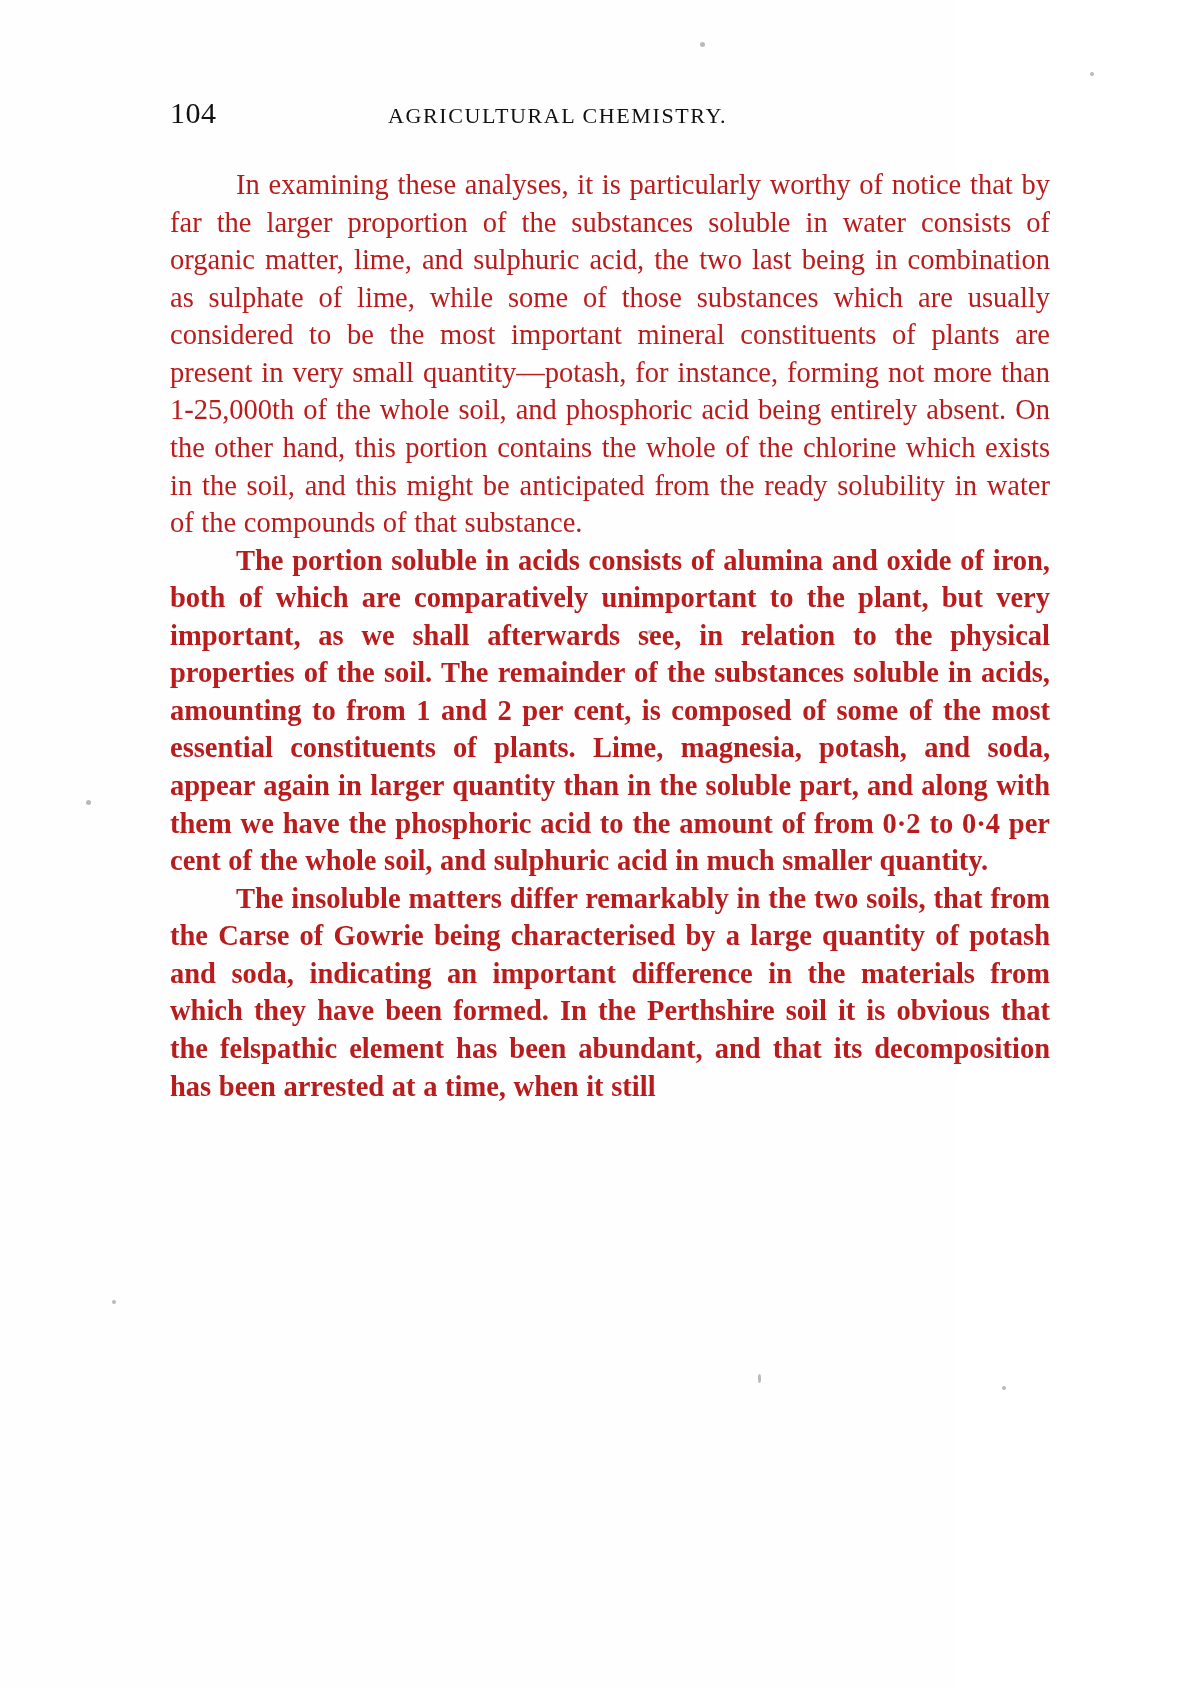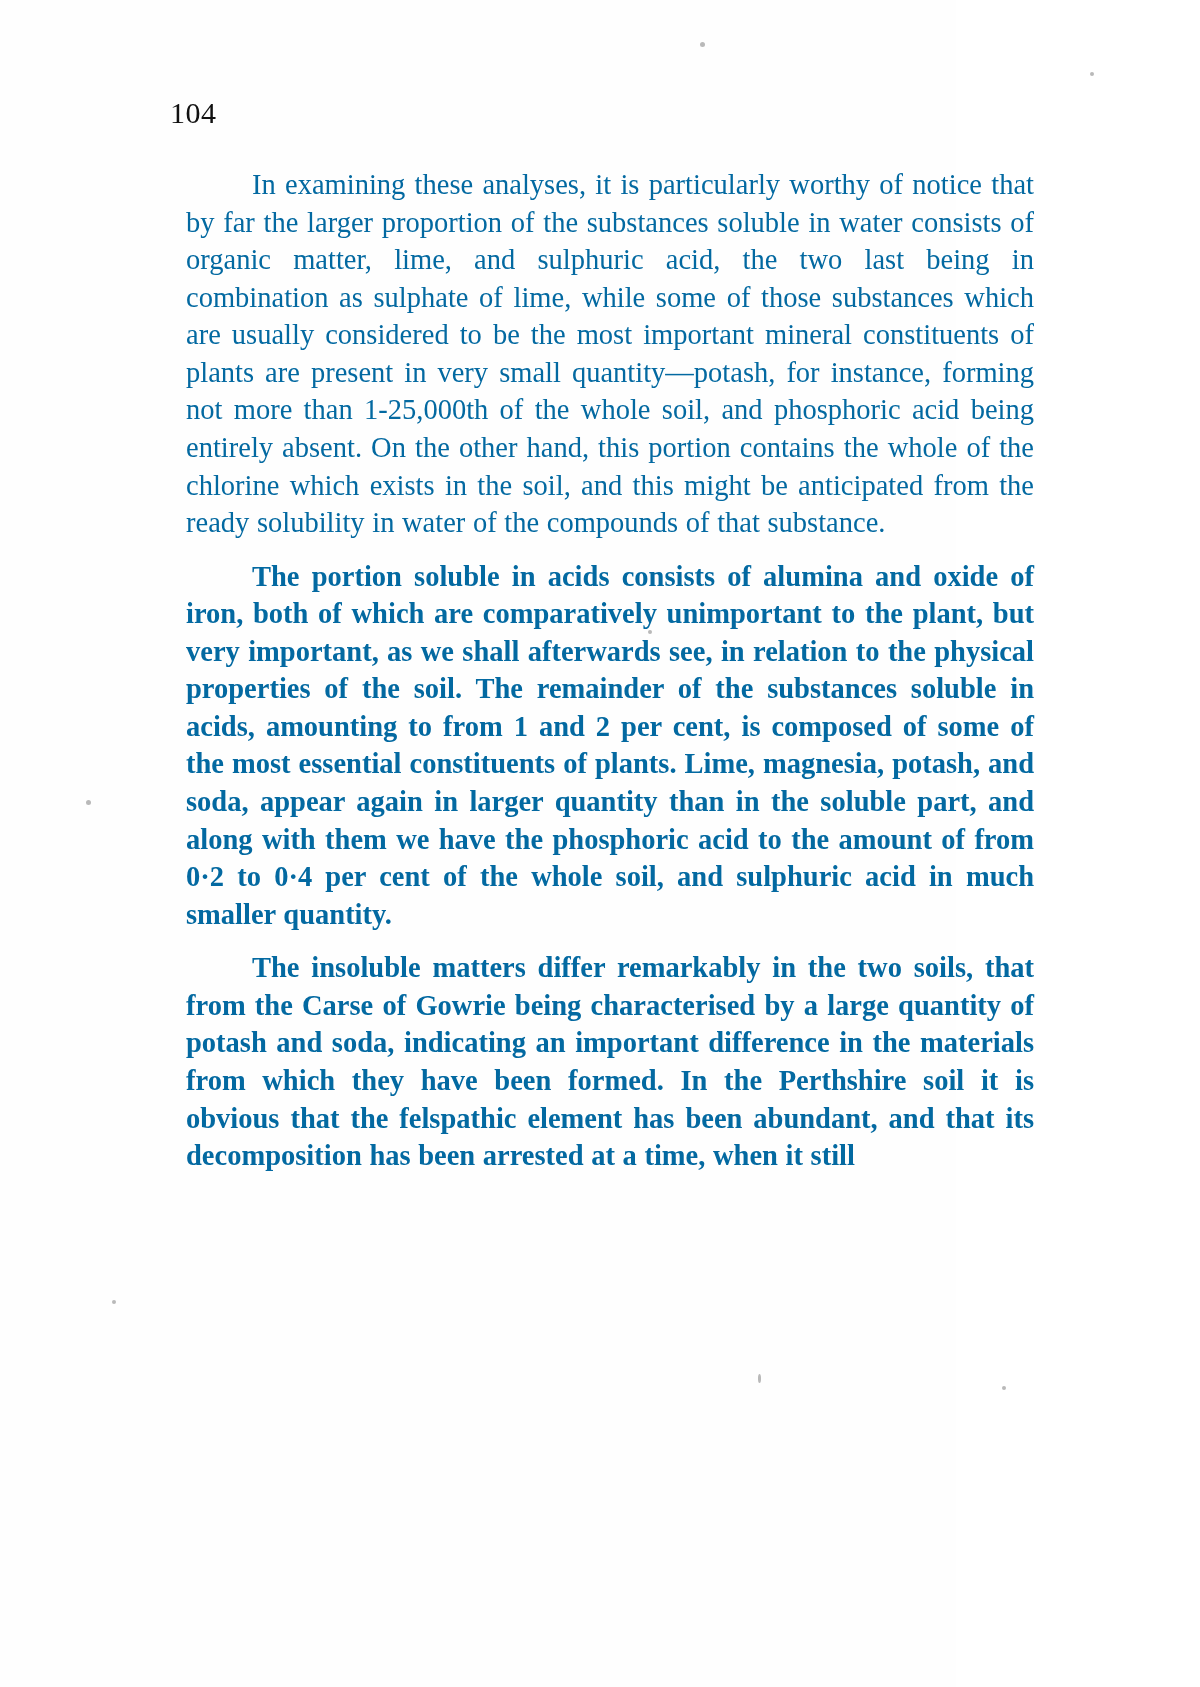--- a/index.html
+++ b/index.html
@@ -48,23 +48,23 @@
     flex: 1;
     text-align: left;
     padding-left: 68px;
     font-family: "Liberation Serif", serif;
   }
   .body-text p {
     font-size: 28.5px;
     line-height: 1.318;
     text-align: justify;
     text-justify: inter-word;
-    margin: 16px;
+    margin: 0;
     text-indent: 66px;
-    color: #0369a1;
+    color: #b91c1c;
     word-spacing: 0.5px;
     hyphens: none;
   }
   .body-text p + p {
     margin-top: 0px;
     font-weight: bold;
   }
   
   .speck {
     position: absolute;
@@ -82,20 +82,21 @@
   <div class="speck" style="left:86px; top:800px; width:5px; height:5px;"></div>
   <div class="speck" style="left:112px; top:1300px; width:4px; height:4px;"></div>
   <div class="speck" style="left:648px; top:630px; width:4px; height:4px;"></div>
   <div class="speck" style="left:758px; top:1374px; width:3px; height:9px;"></div>
   <div class="speck" style="left:1002px; top:1386px; width:4px; height:4px;"></div>
 
   <div class="page-inner">
 
     <div class="header">
       <div class="folio">104</div>
+      <div class="running-head">AGRICULTURAL CHEMISTRY.</div>
     </div>
 
     <div class="body-text">
       <p>In examining these analyses, it is particularly worthy of notice that by far the larger proportion of the substances soluble in water consists of organic matter, lime, and sulphuric acid, the two last being in combination as sulphate of lime, while some of those substances which are usually considered to be the most important mineral constituents of plants are present in very small quantity—potash, for instance, forming not more than 1-25,000th of the whole soil, and phosphoric acid being entirely absent. On the other hand, this portion contains the whole of the chlorine which exists in the soil, and this might be anticipated from the ready solubility in water of the compounds of that substance.</p>
       <p>The portion soluble in acids consists of alumina and oxide of iron, both of which are comparatively unimportant to the plant, but very important, as we shall afterwards see, in relation to the physical properties of the soil. The remainder of the substances soluble in acids, amounting to from 1 and 2 per cent, is composed of some of the most essential constituents of plants. Lime, magnesia, potash, and soda, appear again in larger quantity than in the soluble part, and along with them we have the phosphoric acid to the amount of from 0·2 to 0·4 per cent of the whole soil, and sulphuric acid in much smaller quantity.</p>
       <p>The insoluble matters differ remarkably in the two soils, that from the Carse of Gowrie being characterised by a large quantity of potash and soda, indicating an important difference in the materials from which they have been formed. In the Perthshire soil it is obvious that the felspathic element has been abundant, and that its decomposition has been arrested at a time, when it still</p>
     </div>
 
   </div>
 </div>

